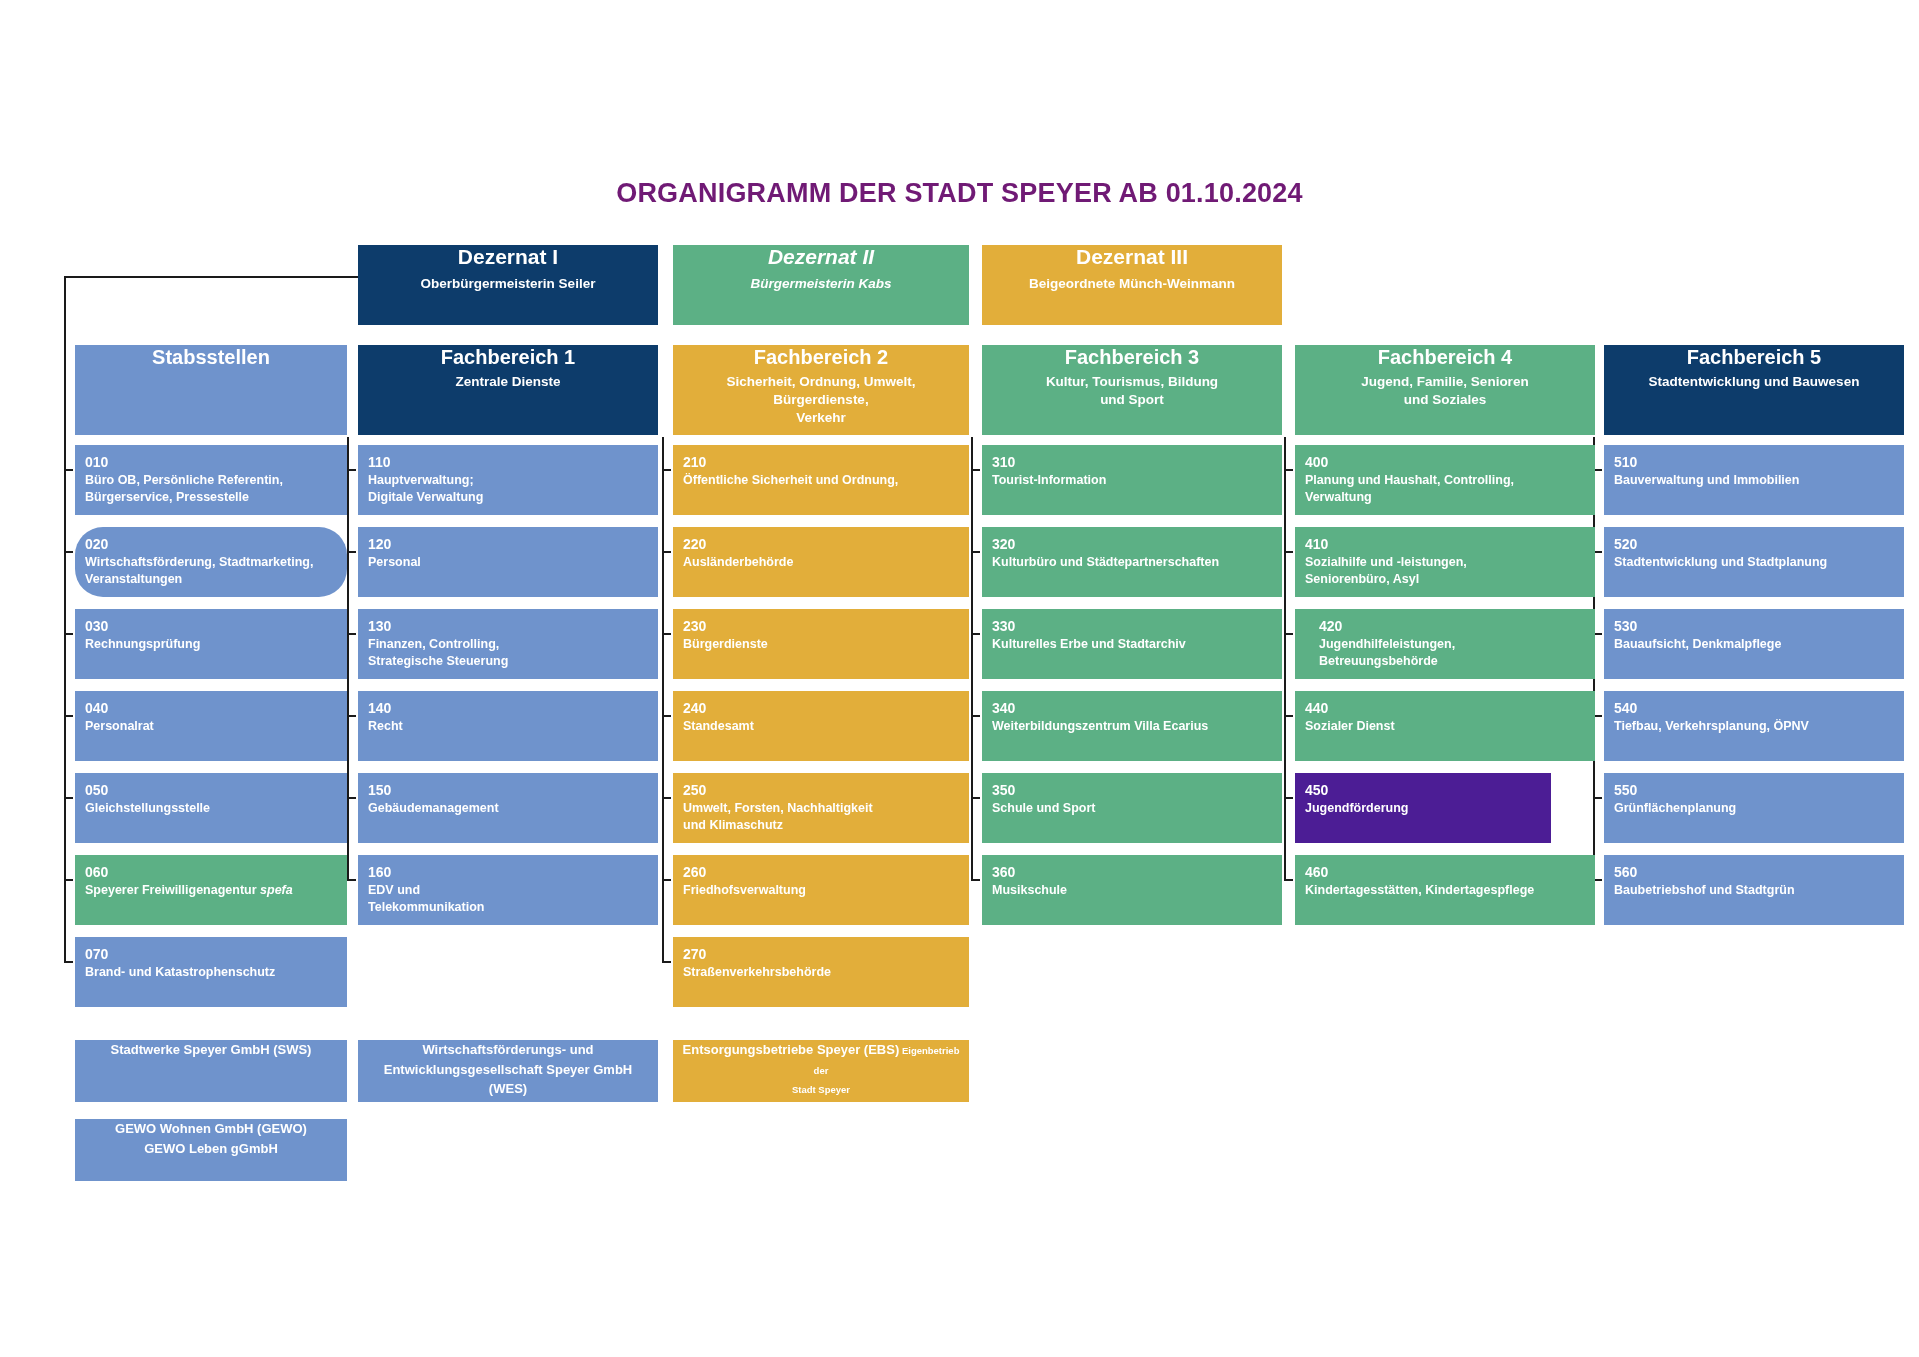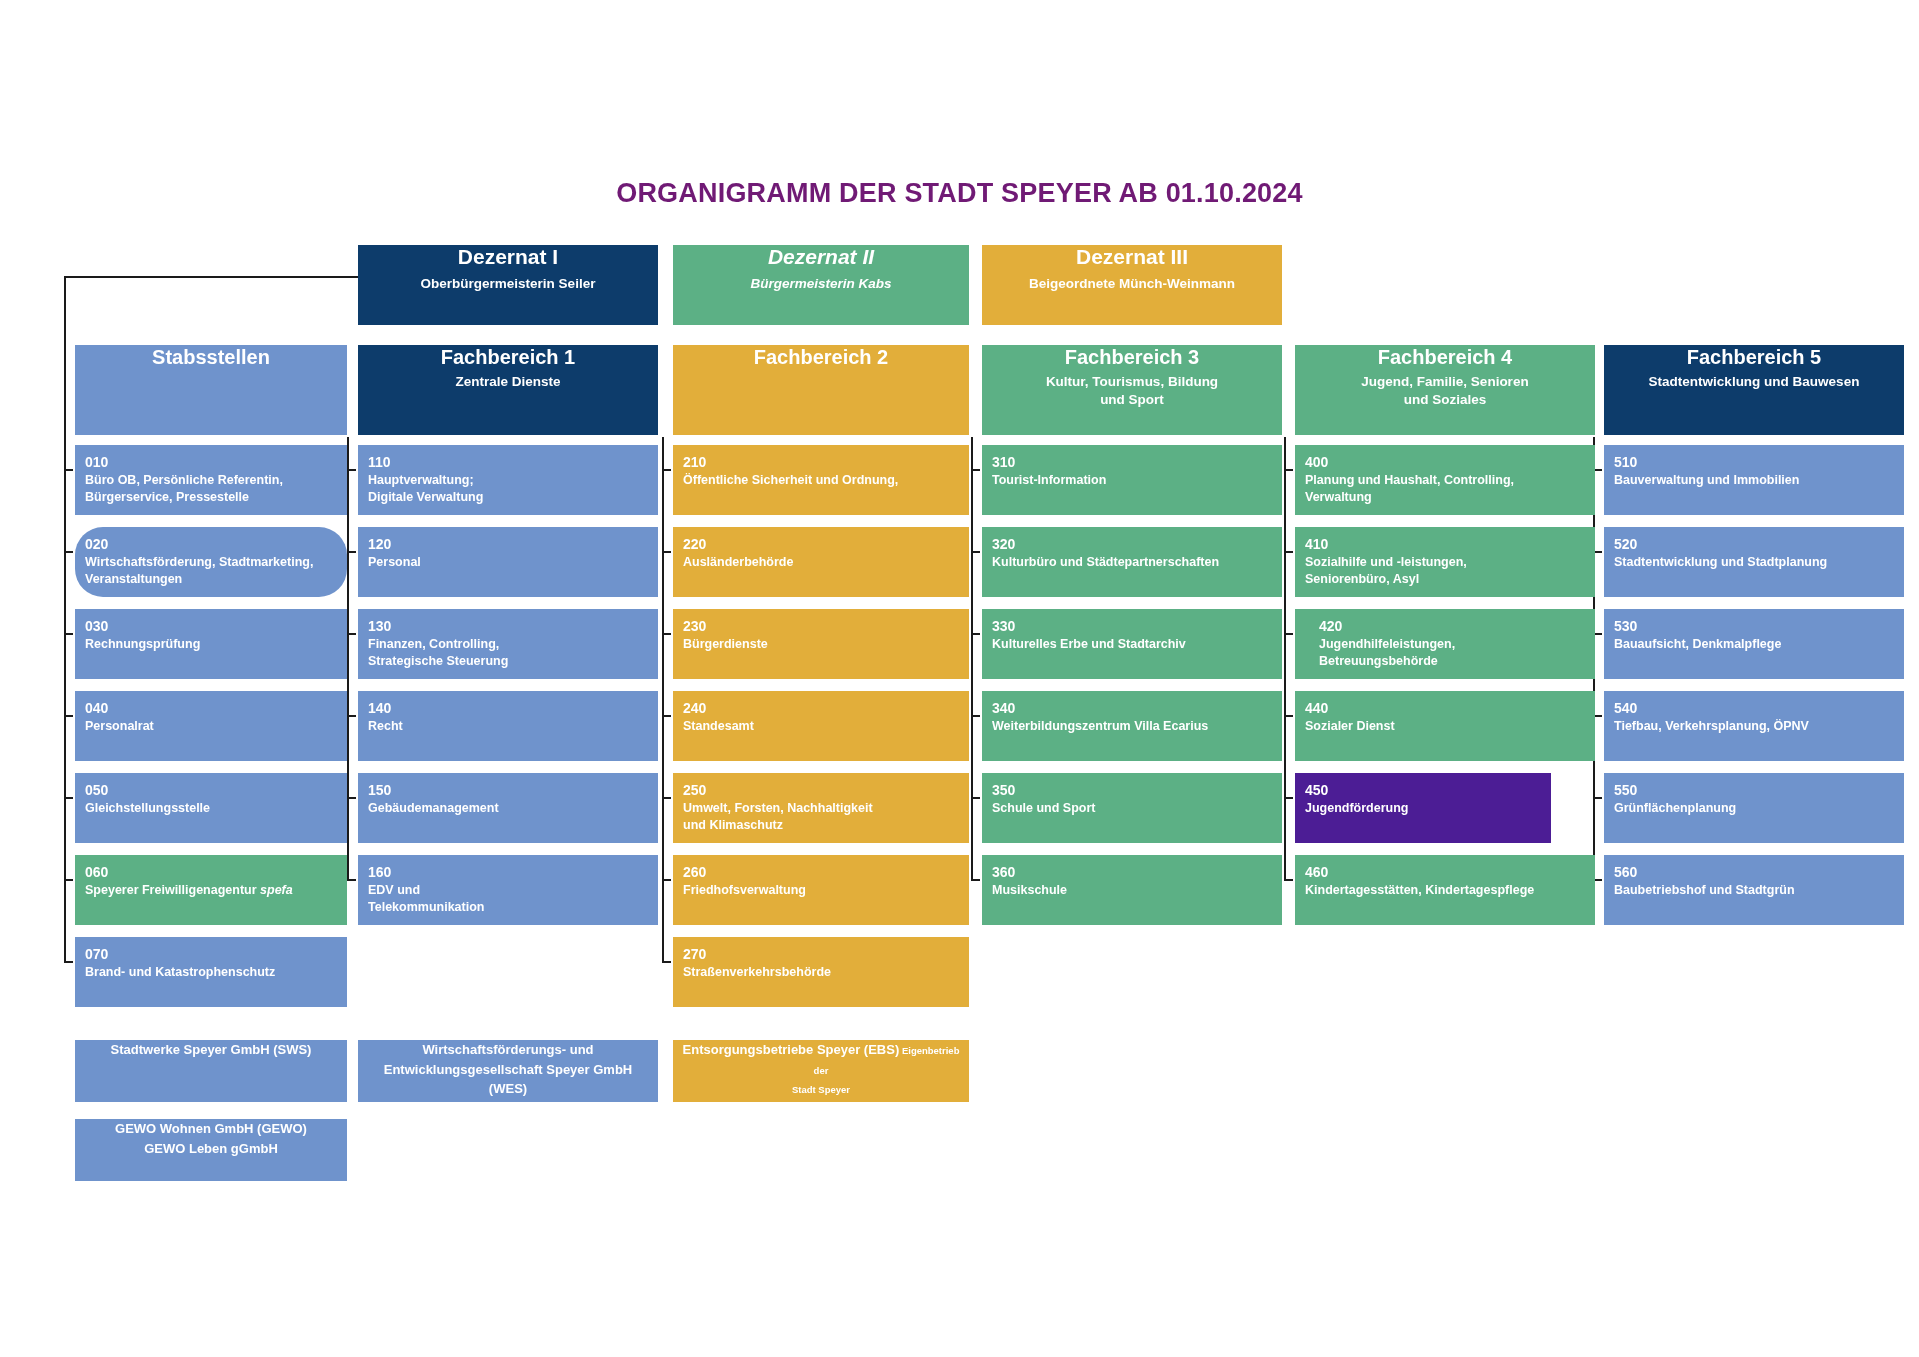--- a/index.html
+++ b/index.html
@@ -189,20 +189,21 @@
       <div class="box left" style="left: 358px; top: 773px; width: 300px; height: 70px; background: rgb(111, 147, 204);">
         <div class="unit-code">150</div>
         <div class="unit-name"> Gebäudemanagement</div>
       </div>
       <div class="box left" style="left: 358px; top: 855px; width: 300px; height: 70px; background: rgb(111, 147, 204);">
         <div class="unit-code">160</div>
         <div class="unit-name">EDV und<br>Telekommunikation</div>
       </div>
       <div class="box center" style="left: 673px; top: 345px; width: 296px; height: 90px; background: rgb(226, 174, 58);">
         <div class="fb-title">Fachbereich 2</div>
+        <div class="fb-sub">Sicherheit, Ordnung, Umwelt, Bürgerdienste,<br>Verkehr</div>
       </div>
       <div class="box left" style="left: 673px; top: 445px; width: 296px; height: 70px; background: rgb(226, 174, 58);">
         <div class="unit-code">210</div>
         <div class="unit-name">Öffentliche Sicherheit und Ordnung,</div>
       </div>
       <div class="box left" style="left: 673px; top: 527px; width: 296px; height: 70px; background: rgb(226, 174, 58);">
         <div class="unit-code">220</div>
         <div class="unit-name">Ausländerbehörde</div>
       </div>
       <div class="box left" style="left: 673px; top: 609px; width: 296px; height: 70px; background: rgb(226, 174, 58);">

